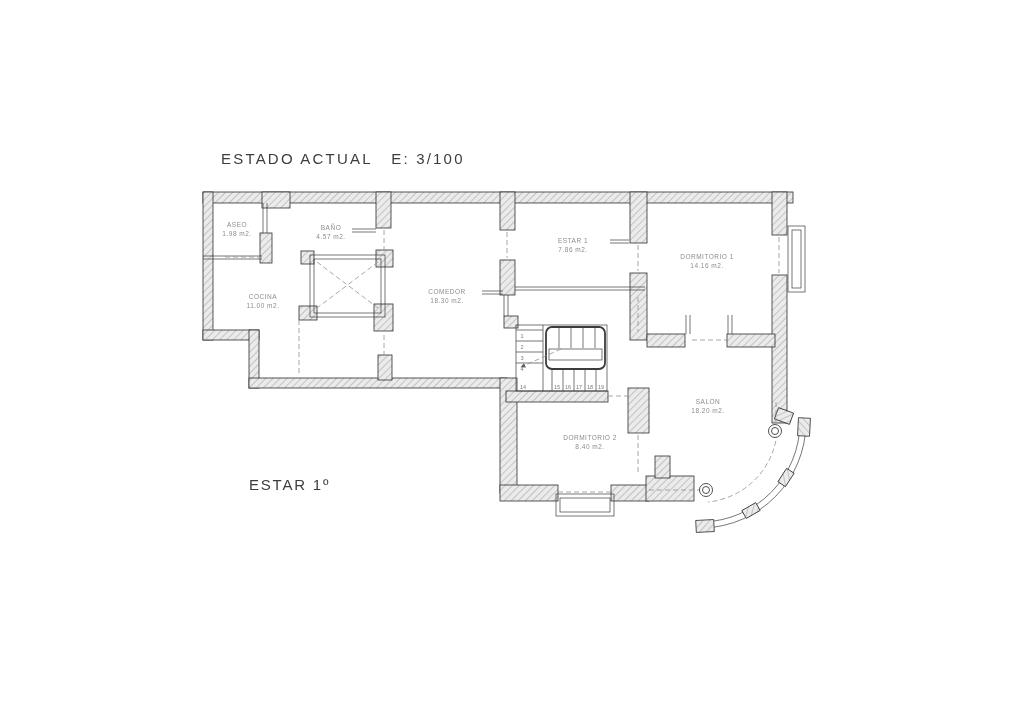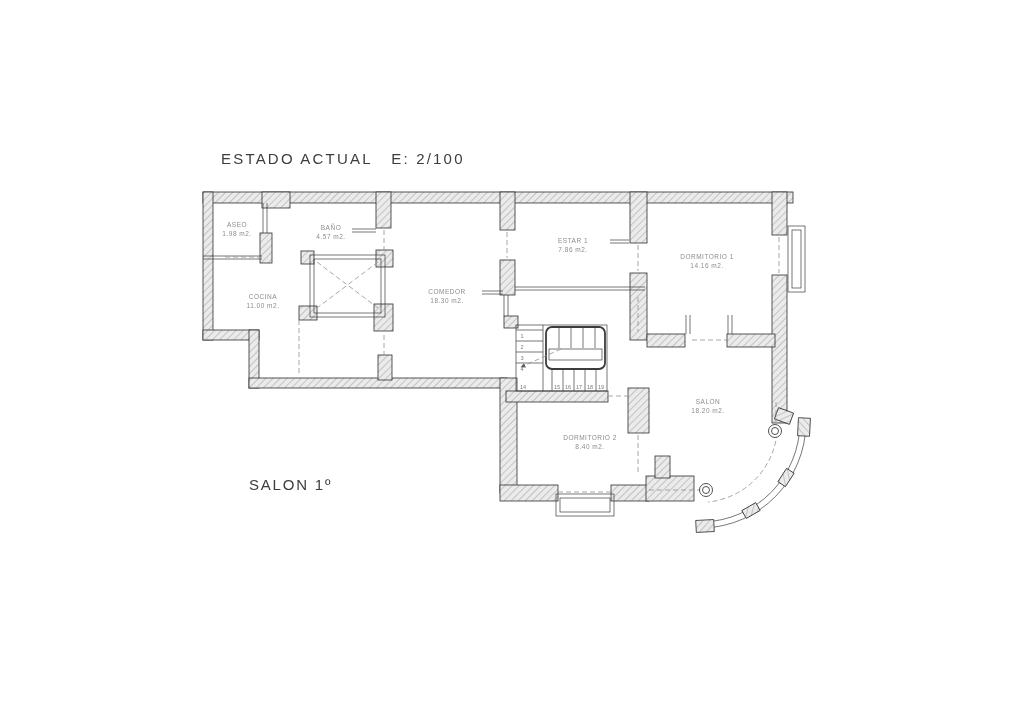--- a/index.html
+++ b/index.html
@@ -16,21 +16,21 @@
   .dash{fill:none;stroke:#909090;stroke-width:0.8;stroke-dasharray:5 3;}
   .rname{font-size:6.5px;fill:#8c8c8c;text-anchor:middle;letter-spacing:0.5px;}
   .snum{font-size:5.5px;fill:#7a7a7a;text-anchor:middle;}
   .col{fill:#ffffff;stroke:#3c3c3c;stroke-width:0.9;}
 </style>
 </head>
 <body>
 
 <div class="page">
 
-  <div class="title">ESTADO ACTUAL   E: 2/100</div>
+  <div class="title">ESTADO ACTUAL   E: 3/100</div>
 
   <svg width="1024" height="723" viewBox="0 0 1024 723">
     <defs>
       <pattern id="hatch" width="5" height="5" patternUnits="userSpaceOnUse" patternTransform="rotate(45)">
         <rect width="5" height="5" fill="#ebebeb"></rect>
         <line x1="0" y1="0" x2="0" y2="5" stroke="#a3a3a3" stroke-width="1.1"></line>
       </pattern>
       <marker id="arrow" markerWidth="7" markerHeight="7" refX="5.5" refY="3" orient="auto">
         <path d="M0,0 L6,3 L0,6 Z" fill="#606060"></path>
       </marker>
@@ -181,14 +181,14 @@
         <text class="rname" x="708" y="404">SALON</text>
         <text class="rname" x="708" y="413">18.20 m2.</text>
       </g>
       <g>
         <text class="rname" x="590" y="440">DORMITORIO 2</text>
         <text class="rname" x="590" y="449">8.40 m2.</text>
       </g>
     </g>
   </svg>
 
-  <div class="floor-label">SALON 1º</div>
+  <div class="floor-label">ESTAR 1º</div>
 </div>
 
 </body></html>

